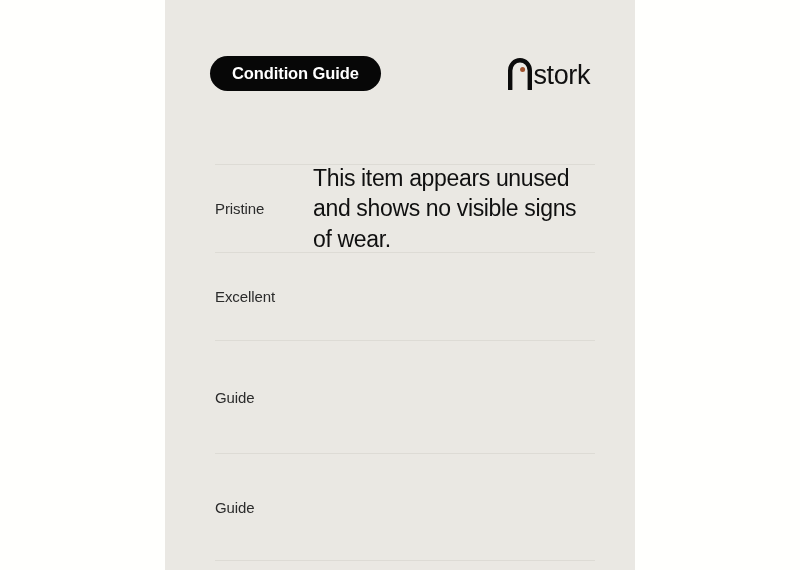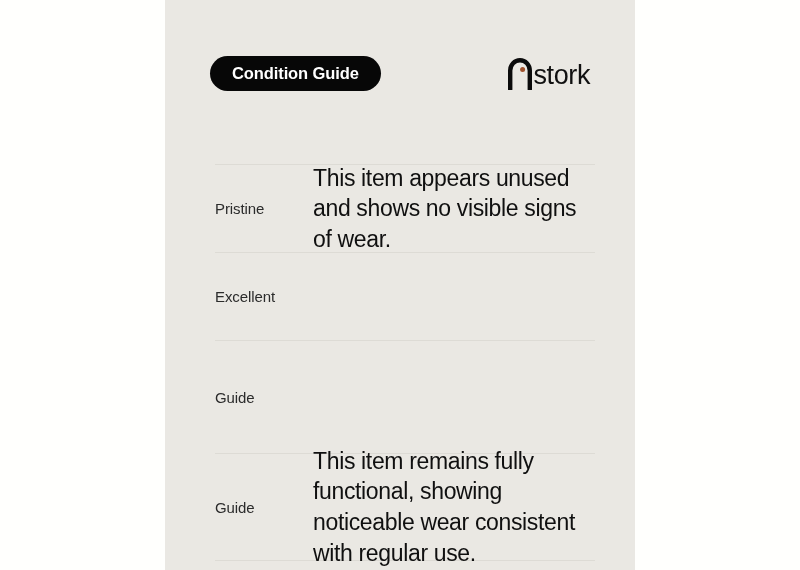--- a/index.html
+++ b/index.html
@@ -158,21 +158,20 @@
         <div class="divider"></div>
 
         <div class="row row-good">
           <div class="row-label">Guide</div>
         </div>
 
         <div class="divider"></div>
 
         <div class="row row-fair">
           <div class="row-label">Guide</div>
-          <div class="row-desc">This item remains fully functional, showing noticeable wear consistent with regular use.</div>
         </div>
 
         <div class="divider"></div>
 
       </div>
     </div>
   </div>
 </div>
 
 </body></html>

